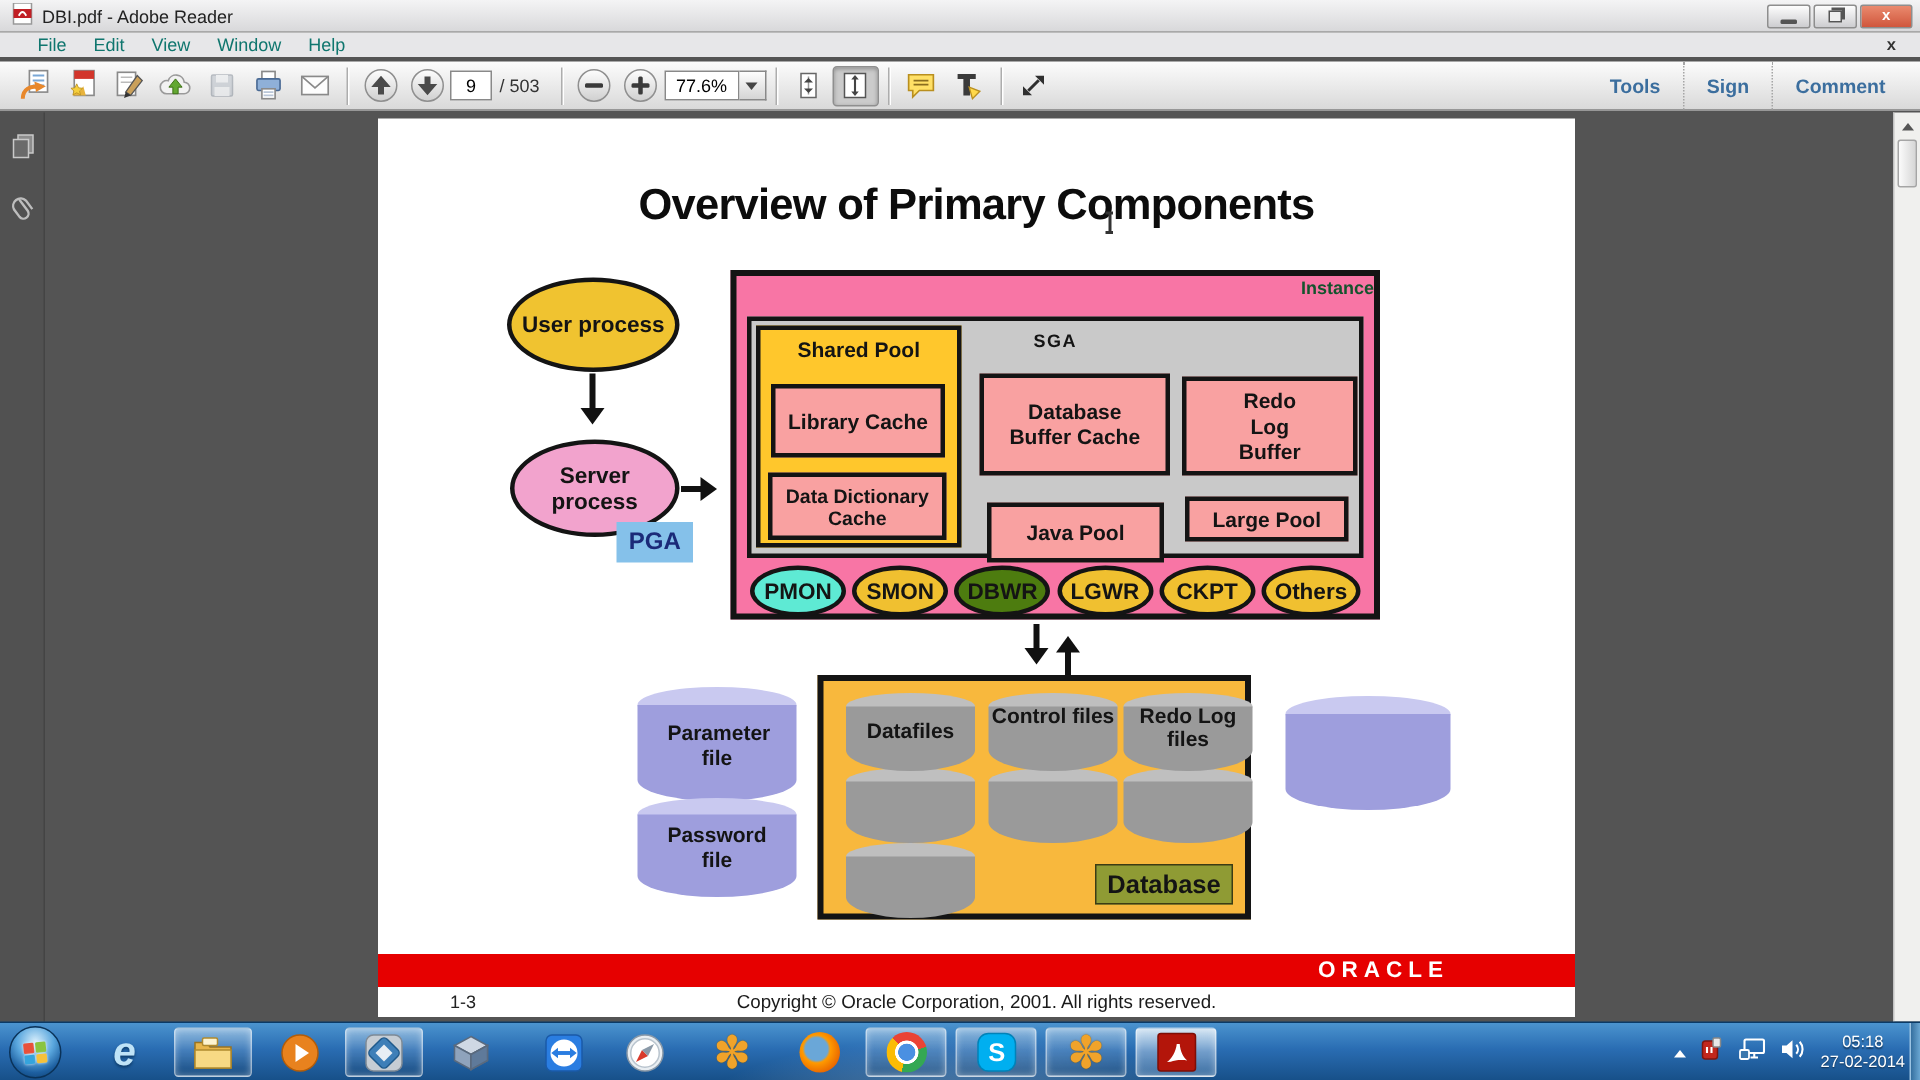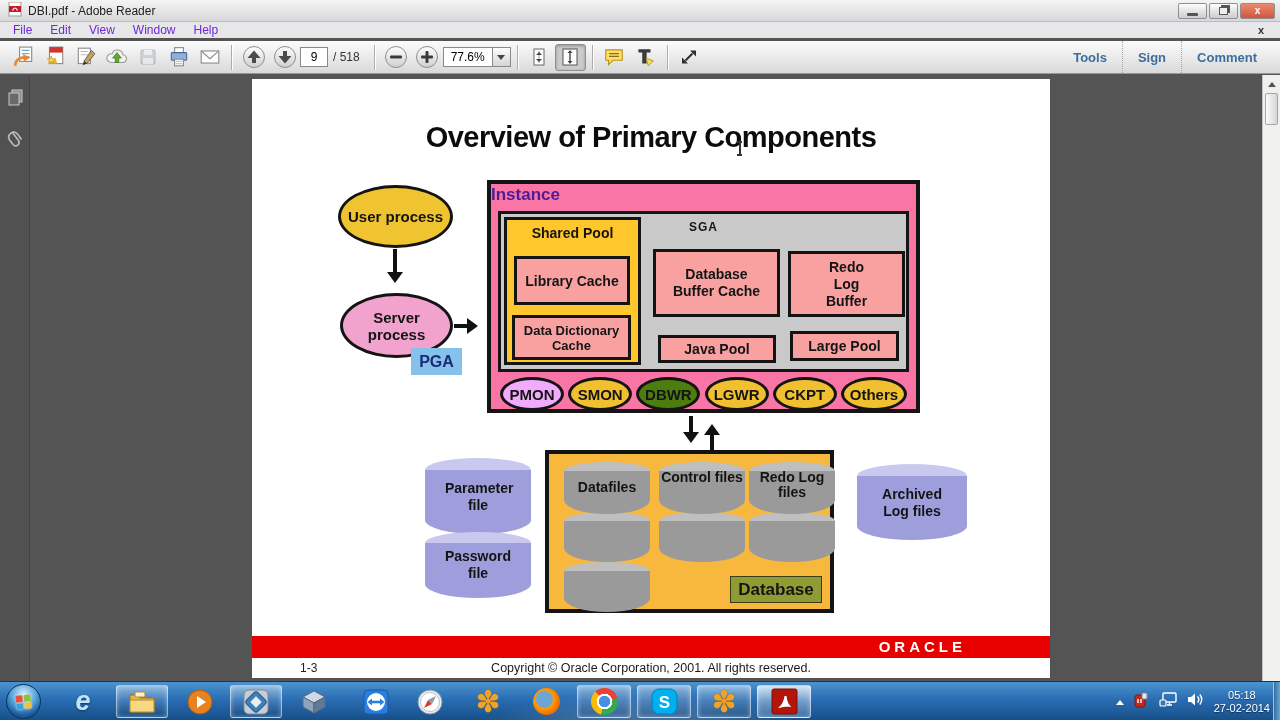--- a/index.html
+++ b/index.html
@@ -10,21 +10,21 @@
   
   .titlebar{position:absolute;left:0;top:0;right:0;height:22px;background:linear-gradient(#f4f4f5,#d8d8da);border-bottom:1px solid #bcbcbc;display:flex;align-items:center;padding-left:8px;font-size:12px;color:#222}
   .titlebar .ttext{margin-left:6px}
   .winbtns{position:absolute;right:5px;top:3px;display:flex;gap:2px}
   .wbtn{width:29px;height:16px;border:1px solid #8e8e8e;border-radius:2px;background:linear-gradient(#fdfdfd,#cdcdd0);display:flex;align-items:center;justify-content:center}
   .wbtn.close{background:linear-gradient(#ea8a6e,#d0563c);width:35px}
   .glyph-min{width:11px;height:3px;background:#555;margin-top:7px;border-radius:1px}
   .glyph-rest{width:9px;height:8px;border:1px solid #555;background:#eee;box-shadow:2px -2px 0 -0px #555}
   .glyph-x{color:#fff;font-weight:bold;font-size:10px;line-height:10px}
 
-  .menubar{position:absolute;top:22px;left:0;right:0;height:16px;background:#e7e7e9;display:flex;align-items:center;padding-left:4px;font-size:12px;color:#6d28d9}
+  .menubar{position:absolute;top:22px;left:0;right:0;height:16px;background:#e7e7e9;display:flex;align-items:center;padding-left:16px;font-size:12px;color:#0f766e}
   .menu{padding:2px 9px;cursor:default}
   .closedoc{position:absolute;right:16px;top:24px;font-size:11px;font-weight:bold;color:#333}
 
   .toolbar{position:absolute;top:41px;left:0;right:0;height:33px;background:linear-gradient(#fcfcfc,#d9d9d9);border-bottom:1px solid #979797;display:flex;align-items:center;padding:0 8px}
   .tbn{width:31px;height:27px;display:flex;align-items:center;justify-content:center;border-radius:3px;flex:0 0 auto}
   .tbn.pressed{background:#cbcbcb;border:1px solid #8f8f8f;box-shadow:inset 0 1px 3px rgba(0,0,0,.3)}
   .sep{width:1px;height:25px;background:#adadad;box-shadow:1px 0 0 #fff;margin:0 6px;flex:0 0 auto}
   .pageinput{width:28px;height:20px;border:1px solid #898989;background:#fff;font-size:12px;text-align:center;font-family:"Liberation Sans",sans-serif}
   .pagetotal{font-size:12px;color:#333;margin:0 8px 0 5px;white-space:nowrap}
   .zoomval{width:50px;height:20px;border:1px solid #898989;background:#fff;font-size:12px;text-align:center;line-height:18px}
@@ -193,21 +193,21 @@
           <defs>
             <linearGradient id="g2" x1="0" y1="0" x2="0" y2="1">
               <stop offset="0" stop-color="#fefefe"></stop>
               <stop offset="1" stop-color="#cfcfcf"></stop>
             </linearGradient>
           </defs>
           <polygon points="12,18.5 5.5,11 10,11 10,6 14,6 14,11 18.5,11" fill="#4a4a4a"></polygon>
         </svg>
     </div>
     <input class="pageinput" value="9" style="">
-    <span class="pagetotal">/ 518</span>
+    <span class="pagetotal">/ 503</span>
 
     <div class="sep"></div>
 
     <div class="tbn">
       <svg width="24" height="24" viewBox="0 0 24 24">
           <circle cx="12" cy="12" r="10.5" fill="url(#g3)" stroke="#8f8f8f"></circle>
           <defs>
             <linearGradient id="g3" x1="0" y1="0" x2="0" y2="1">
               <stop offset="0" stop-color="#fefefe"></stop>
               <stop offset="1" stop-color="#cfcfcf"></stop>
@@ -315,51 +315,51 @@
       <div class="arrv down" style="left:141px;top:170px;height:31px"></div>
       <div class="d ellip" style="left:88px;top:214px;width:113px;height:65px;background:#f2a3cd;font-size:15px;line-height:17px">
           <span>Server process</span>
         </div>
       <div class="d" style="left:159px;top:269px;width:51px;height:27px;background:#85c1ea;font-size:16px;color:#1b2a78;display:flex;align-items:center;justify-content:center">
           <span>PGA</span>
         </div>
       <div class="arrh right" style="left:202px;top:245px;width:21px"></div>
 
       <div class="d" style="left:235px;top:101px;width:433px;height:233px;background:#f875a5;border:4px solid #141414">
-        <div class="d" style="left:0;right:0;top:1px;text-align:left;font-size:17px;color:#4c1d95">Instance</div>
+        <div class="d" style="left:0;right:0;top:1px;text-align:right;font-size:12px;color:#14532d">Instance</div>
 
         <div class="d" style="left:7px;top:27px;width:411px;height:161px;background:#c9c9c9;border:3px solid #141414">
           <div class="d" style="left:0;right:0;top:6px;text-align:center;font-size:12px;letter-spacing:1px">SGA</div>
 
           <div class="d" style="left:3px;top:3px;width:137px;height:148px;background:#ffc72c;border:3px solid #141414">
             <div class="d" style="left:0;right:0;top:5px;text-align:center;font-size:14px">Shared Pool</div>
             <div class="d bx salmon" style="left:7px;top:36px;width:116px;height:49px;font-size:14px;line-height:16px">
                 <span class="lbl">Library Cache</span>
               </div>
             <div class="d bx salmon" style="left:5px;top:95px;width:119px;height:45px;font-size:13px;line-height:15px">
                 <span class="lbl">Data Dictionary Cache</span>
               </div>
           </div>
 
           <div class="d bx salmon" style="left:152px;top:35px;width:127px;height:68px;font-size:14px;line-height:17px">
               <span class="lbl" style="padding:0 14px">Database Buffer Cache</span>
             </div>
           <div class="d bx salmon" style="left:287px;top:37px;width:117px;height:66px;font-size:14px;line-height:17px">
               <span class="lbl" style="padding:0 24px">Redo Log Buffer</span>
             </div>
-          <div class="d bx salmon" style="left:157px;top:121px;width:118px;height:28px;font-size:14px">
+          <div class="d bx salmon" style="left:157px;top:121px;width:118px;height:40px;font-size:14px">
               <span class="lbl">Java Pool</span>
             </div>
           <div class="d bx salmon" style="left:289px;top:117px;width:109px;height:30px;font-size:14px">
               <span class="lbl">Large Pool</span>
             </div>
         </div>
 
         <div style="position:absolute;left:4px;right:4px;top:193px;height:36px;display:flex;justify-content:space-between;padding:0 5px">
-          <div class="d ellip" style="position:relative;width:64px;height:34px;background:#f0abfc;font-size:15px">
+          <div class="d ellip" style="position:relative;width:64px;height:34px;background:#5eead4;font-size:15px">
               <span>PMON</span>
             </div>
           <div class="d ellip" style="position:relative;width:64px;height:34px;background:#f0c030;font-size:15px">
               <span>SMON</span>
             </div>
           <div class="d ellip" style="position:relative;width:64px;height:34px;background:#4d7c0f;font-size:15px">
               <span>DBWR</span>
             </div>
           <div class="d ellip" style="position:relative;width:64px;height:34px;background:#f0c030;font-size:15px">
               <span>LGWR</span>
@@ -424,21 +424,20 @@
         </div>
       <div class="cyl purple" style="left:173px;top:453px;width:106px;height:66px">
           <div class="ctop" style="top:0;height:22px"></div>
           <div class="cbody" style="top:11px"></div>
           <div class="clabel" style="top:16px;font-size:14px;line-height:17px;padding:0 10px">Password file</div>
         </div>
 
       <div class="cyl purple" style="left:605px;top:385px;width:110px;height:76px">
           <div class="ctop" style="top:0;height:24px"></div>
           <div class="cbody" style="top:12px"></div>
-          <div class="clabel" style="top:22px;font-size:14px;line-height:17px;padding:0 16px">Archived Log files</div>
         </div>
 
       <div style="position:absolute;left:0;top:557px;width:798px;height:22px;background:#e60000">
         <span style="position:absolute;right:84px;top:2px;color:#fff;font-weight:bold;font-size:15px;letter-spacing:4px">ORACLE</span>
       </div>
       <span style="position:absolute;left:48px;top:582px;font-size:12px;color:#222">1-3</span>
       <div style="position:absolute;left:0;right:0;top:582px;text-align:center;font-size:12.5px;color:#1a1a1a">Copyright © Oracle Corporation, 2001. All rights reserved.</div>
     </div>
 
     <div class="vscroll">

